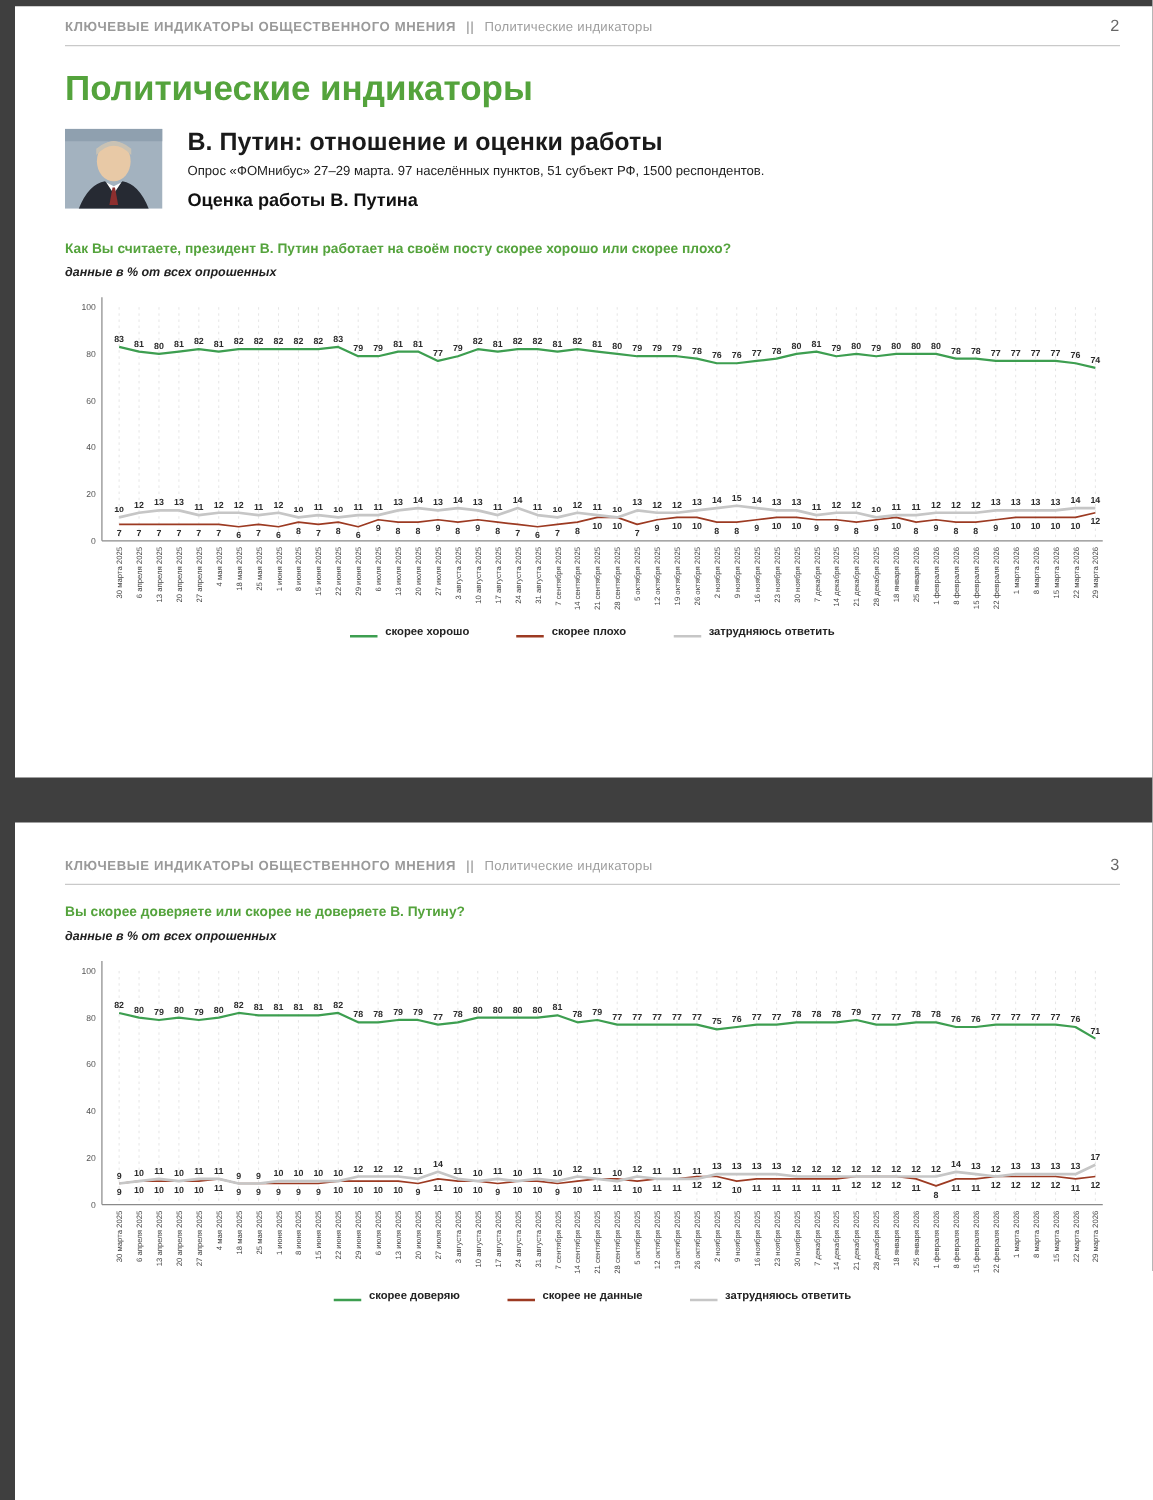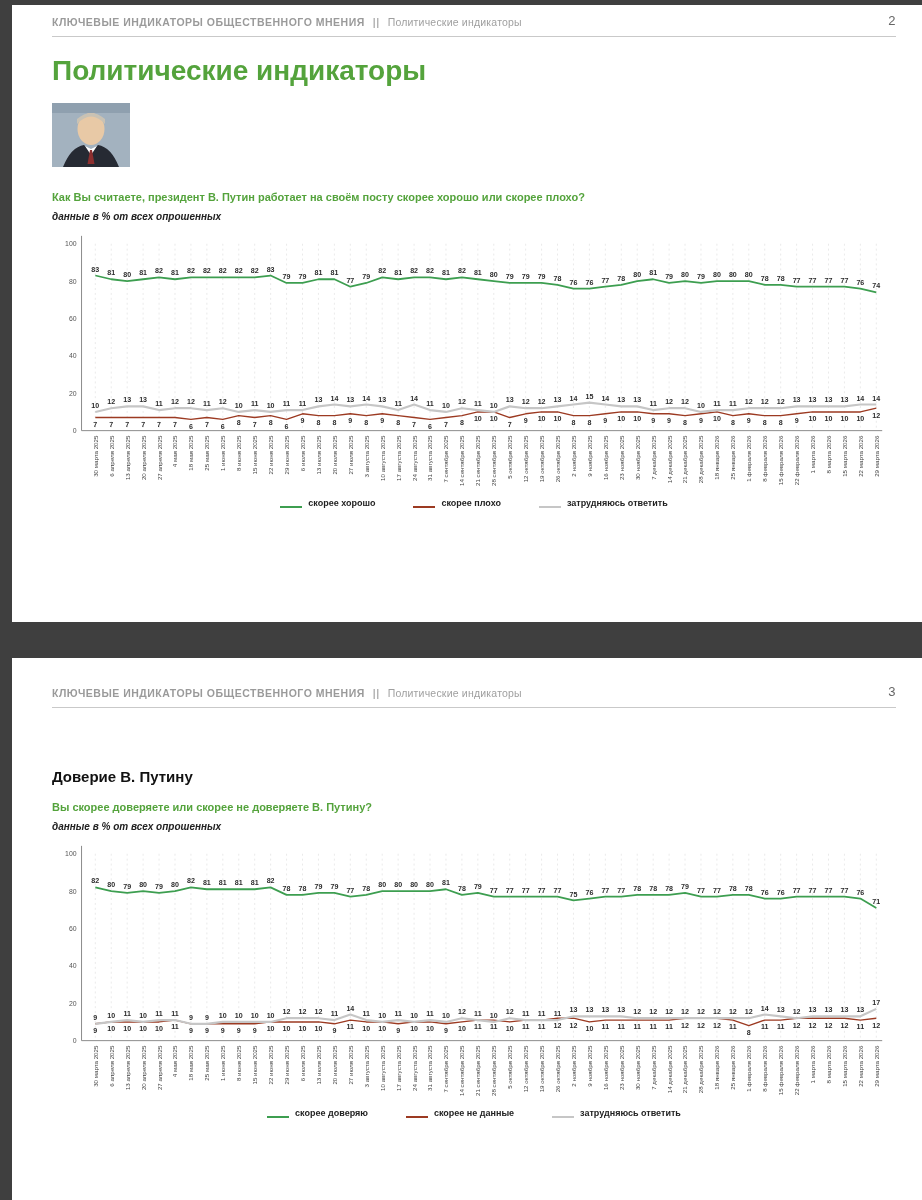--- a/index.html
+++ b/index.html
@@ -95,20 +95,25 @@
     <div class="photo">
       <svg viewBox="0 0 78 64" width="78" height="64">
         <rect width="78" height="64" fill="#a3b2bf"></rect>
         <rect width="78" height="10" fill="#8fa0af"></rect>
         <ellipse cx="39" cy="26" rx="13.5" ry="16" fill="#e8c9a6"></ellipse>
         <path d="M25 21 Q39 6 53 21 L53 16 Q39 4 25 16 Z" fill="#c9c2b4"></path>
         <path d="M11 64 Q19 44 32 42 L39 49 L46 42 Q59 44 67 64 Z" fill="#262a33"></path>
         <path d="M33 43 L39 52 L45 43 L39 46 Z" fill="#ffffff"></path>
         <path d="M38 47 L40 47 L42.5 61 L35.5 61 Z" fill="#8d2f2f"></path>
       </svg>
+    </div>
+    <div class="article-text">
+      <div class="article-title">В. Путин: отношение и оценки работы</div>
+      <div class="article-subtitle">Опрос «ФОМнибус» 27–29 марта. 97 населённых пунктов, 51 субъект РФ, 1500 респондентов.</div>
+      <div class="section-title">Оценка работы В. Путина</div>
     </div>
   </div>
 
   <div class="question">Как Вы считаете, президент В. Путин работает на своём посту скорее хорошо или скорее плохо?</div>
   <div class="note">данные в % от всех опрошенных</div>
 
   <div class="chart" id="chart0">
       <svg viewBox="0 0 858 272">
         <g>
           <line x1="44" y1="16" x2="44" y2="206" stroke="#dcdcdc" stroke-width="0.6" stroke-dasharray="2 3"></line>
@@ -408,21 +413,20 @@
 
 <div class="page page2">
 
   <div class="pg-header">
     <span>КЛЮЧЕВЫЕ ИНДИКАТОРЫ ОБЩЕСТВЕННОГО МНЕНИЯ</span>
     <span class="hdr-div">||</span>
     <span class="hdr-section">Политические индикаторы</span>
     <span class="pg-num">3</span>
   </div>
 
-  <div class="trust-title">Доверие В. Путину</div>
 
   <div class="question">Вы скорее доверяете или скорее не доверяете В. Путину?</div>
   <div class="note">данные в % от всех опрошенных</div>
 
   <div class="chart" id="chart1">
       <svg viewBox="0 0 858 272">
         <g>
           <line x1="44" y1="16" x2="44" y2="206" stroke="#dcdcdc" stroke-width="0.6" stroke-dasharray="2 3"></line>
           <line x1="60.20408163265306" y1="16" x2="60.20408163265306" y2="206" stroke="#dcdcdc" stroke-width="0.6" stroke-dasharray="2 3"></line>
           <line x1="76.40816326530611" y1="16" x2="76.40816326530611" y2="206" stroke="#dcdcdc" stroke-width="0.6" stroke-dasharray="2 3"></line>

